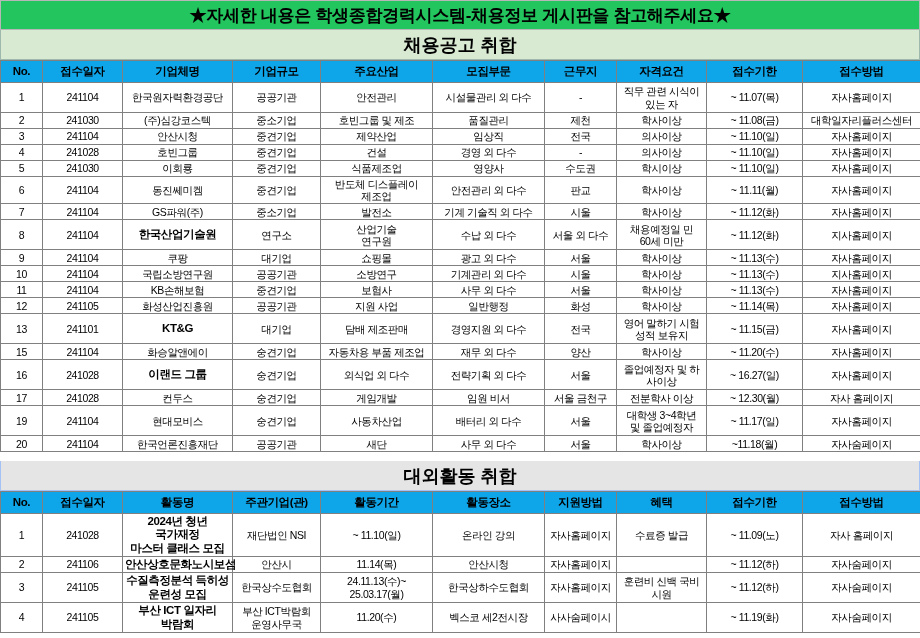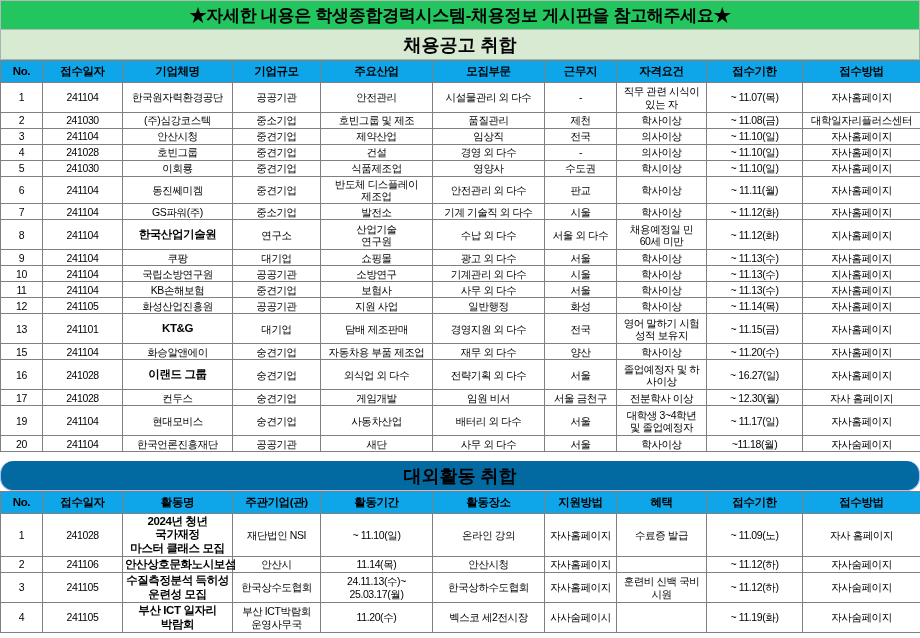--- a/index.html
+++ b/index.html
@@ -33,21 +33,21 @@
     height: 30px;
     display: flex;
     align-items: center;
     justify-content: center;
     font-size: 18px;
     font-weight: bold;
     border: 1px solid #9fb8ad;
     border-top: none;
   }
   .sec-head.green { background: #d9ead3; }
-  .sec-head.blue { background: #0369a1; border-color: #a4c2f4; border-radius: 13px; }
+  .sec-head.blue { background: #e5e5e5; border-color: #a4c2f4; }
   
   table {
     border-collapse: collapse;
     width: 920px;
     table-layout: fixed;
   }
   th, td {
     border: 1px solid #808080;
     font-size: 10.5px;
     text-align: center;

